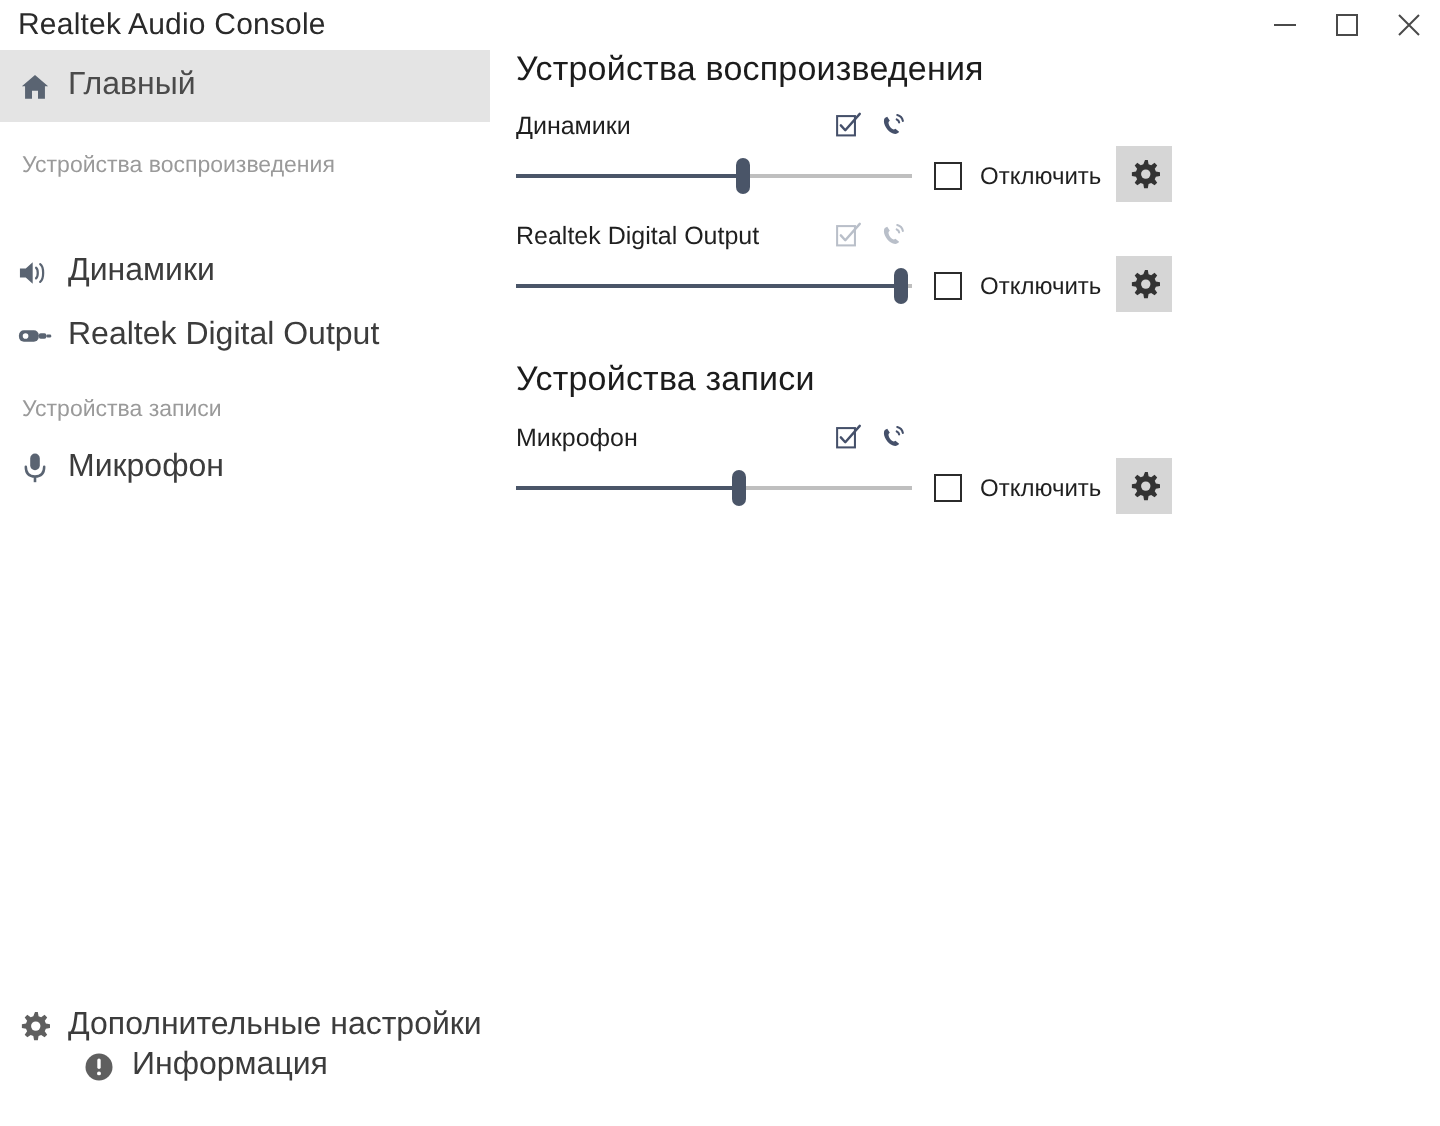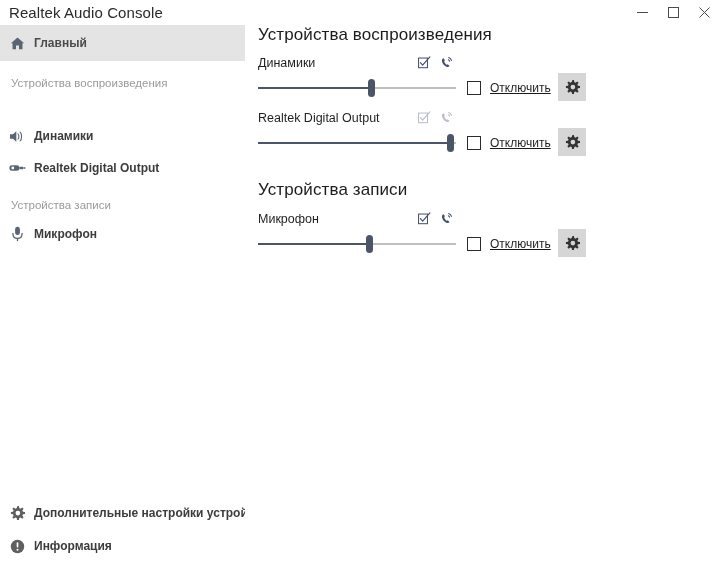--- a/index.html
+++ b/index.html
@@ -73,24 +73,23 @@
   .nav-icon {
     width: 34px;
     min-width: 34px;
     display: flex;
     align-items: center;
     justify-content: center;
     color: #5a6472;
   }
   .nav-icon svg { display: block; }
   .nav-label {
-    font-size: 12px;
+    font-size: 16px;
     color: #3c3c3c;
     white-space: nowrap;
-    font-weight: bold;
   }
   .nav-home .nav-label { color: #4a4a4a; }
   .group-label {
     position: absolute;
     left: 11px;
     font-size: 11.5px;
     color: #9a9a9a;
     white-space: nowrap;
   }
   .bottom-item {
@@ -169,21 +168,20 @@
     background: #4a5568;
   }
 
   .mutebox {
     position: absolute;
     left: 222px;
     top: 22px;
     height: 20px;
     display: flex;
     align-items: center;
-    text-decoration: underline;
   }
   .checkbox {
     width: 14px; height: 14px;
     border: 1px solid #2b2b2b;
     background: #ffffff;
     box-sizing: border-box;
   }
   .mute-label {
     font-size: 12px;
     color: #1f1f1f;
@@ -278,21 +276,21 @@
   <div class="bottom-item" style="top:474px;">
     <span class="nav-icon">
       <svg width="15" height="15" viewBox="0 0 16 16" fill="currentColor">
         <path d="M8 0 L9.5 0 L9.9 2.2 L11.3 2.8 L13.1 1.5 L14.5 2.9 L13.2 4.7 L13.8 6.1 L16 6.5 L16 8.5 L13.8 8.9 L13.2 10.3 L14.5 12.1 L13.1 13.5 L11.3 12.2 L9.9 12.8 L9.5 15 L7.5 15 L7.1 12.8 L5.7 12.2 L3.9 13.5 L2.5 12.1 L3.8 10.3 L3.2 8.9 L1 8.5 L1 6.5 L3.2 6.1 L3.8 4.7 L2.5 2.9 L3.9 1.5 L5.7 2.8 L7.1 2.2 Z"></path>
         <circle cx="8.4" cy="7.5" r="2.5" fill="#ffffff"></circle>
       </svg>
     </span>
     <span class="nav-label">Дополнительные настройки устройства</span>
   </div>
 
-  <div class="bottom-item" style="top:507px;">
+  <div class="bottom-item" style="top:494px;margin-left:32px;">
     <span class="nav-icon">
       <svg width="15" height="15" viewBox="0 0 16 16" fill="currentColor">
         <circle cx="8" cy="8" r="7.2"></circle>
         <rect x="7.1" y="3.4" width="1.8" height="5.6" rx="0.9" fill="#ffffff"></rect>
         <circle cx="8" cy="11.4" r="1.05" fill="#ffffff"></circle>
       </svg>
     </span>
     <span class="nav-label">Информация</span>
   </div>
 

